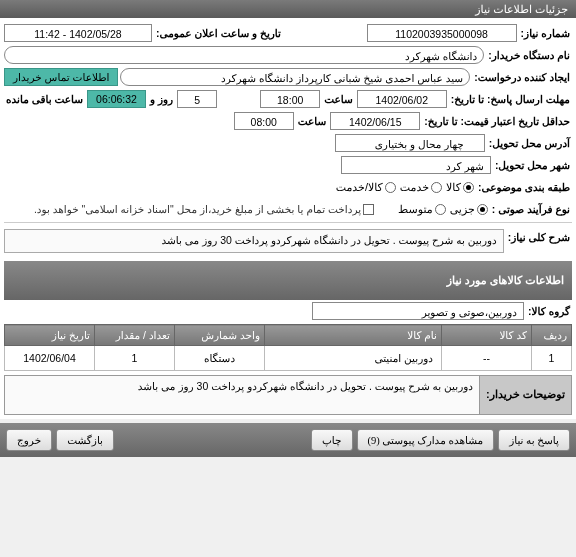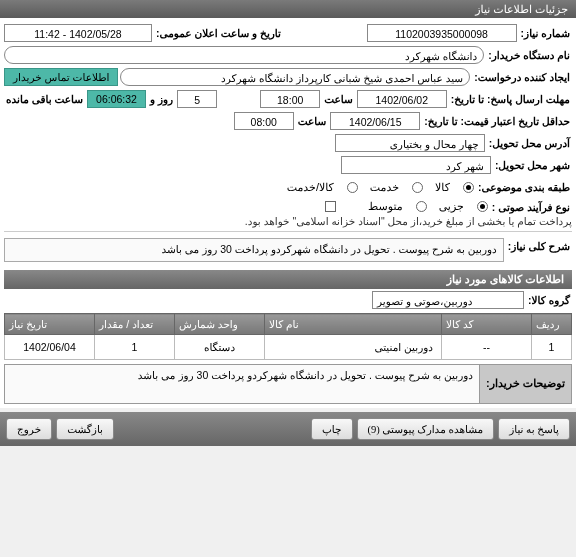--- a/index.html
+++ b/index.html
@@ -62,43 +62,42 @@
   border: 1px solid #3a9688;
   color: #000;
   padding: 2px 8px;
   font-size: 10.5px;
   height: 18px;
   cursor: pointer;
 }
 .section-header {
   background: linear-gradient(#888, #666);
   color: #fff;
-  padding: 3px 8px;
+  padding: 13px 8px;
   font-size: 11px;
   font-weight: bold;
   margin-top: 4px;
 }
 .desc-box {
   border: 1px solid #aaa;
   background: #fafafa;
   padding: 4px 6px;
   font-size: 10.5px;
   min-height: 24px;
   margin: 2px 0;
 }
 .radio-group {
   display: flex;
   align-items: center;
   gap: 4px;
 }
 .radio-item {
   display: flex;
   align-items: center;
-  gap: 13px;
-  margin-left: 8px;
+  gap: 2px;
 }
 .radio-dot {
   width: 11px;
   height: 11px;
   border: 1px solid #666;
   border-radius: 50%;
   display: inline-flex;
   align-items: center;
   justify-content: center;
   background: #fff;
@@ -122,21 +121,21 @@
   border-collapse: collapse;
   font-size: 10.5px;
   margin-top: 2px;
 }
 table.grid th {
   background: linear-gradient(#999, #777);
   color: #fff;
   padding: 4px;
   border: 1px solid #666;
   font-weight: normal;
-  text-align: left;
+  text-align: right;
 }
 table.grid td {
   border: 1px solid #bbb;
   padding: 6px 4px;
   text-align: center;
   background: #fff;
 }
 .buyer-notes {
   display: flex;
   margin-top: 4px;
@@ -233,21 +232,21 @@
 
   <div class="row">
     <span class="label bold-label">حداقل تاریخ اعتبار قیمت: تا تاریخ:</span>
     <span class="field" style="width:90px">1402/06/15</span>
     <span class="label">ساعت</span>
     <span class="field" style="width:60px">08:00</span>
   </div>
 
   <div class="row">
     <span class="label bold-label">آدرس محل تحویل:</span>
-    <span class="field" style="width:150px;text-align:right;padding-right:5px">چهار محال و بختیاری</span>
+    <span class="field" style="width:150px;text-align:right;padding-right:20px">چهار محال و بختیاری</span>
   </div>
 
   <div class="row">
     <span class="label bold-label">شهر محل تحویل:</span>
     <span class="field" style="width:150px;text-align:right;padding-right:6px">شهر کرد</span>
   </div>
 
   <div class="row">
     <span class="label bold-label">طبقه بندی موضوعی:</span>
     <div class="radio-group">
@@ -287,21 +286,21 @@
 
   <div class="row" style="align-items:flex-start">
     <span class="label bold-label" style="padding-top:4px">شرح کلی نیاز:</span>
     <div class="desc-box flex-fill">دوربین به شرح پیوست . تحویل در دانشگاه شهرکردو پرداخت 30 روز می باشد</div>
   </div>
 
   <div class="section-header">اطلاعات کالاهای مورد نیاز</div>
 
   <div class="row">
     <span class="label bold-label">گروه کالا:</span>
-    <span class="field" style="width:152px;text-align:left;padding-right:6px">دوربین،صوتی و تصویر</span>
+    <span class="field" style="width:212px;text-align:right;padding-right:6px">دوربین،صوتی و تصویر</span>
   </div>
 
   <table class="grid">
     <thead>
       <tr>
         <th style="width:40px">ردیف</th>
         <th style="width:90px">کد کالا</th>
         <th>نام کالا</th>
         <th style="width:90px">واحد شمارش</th>
         <th style="width:80px">تعداد / مقدار</th>

